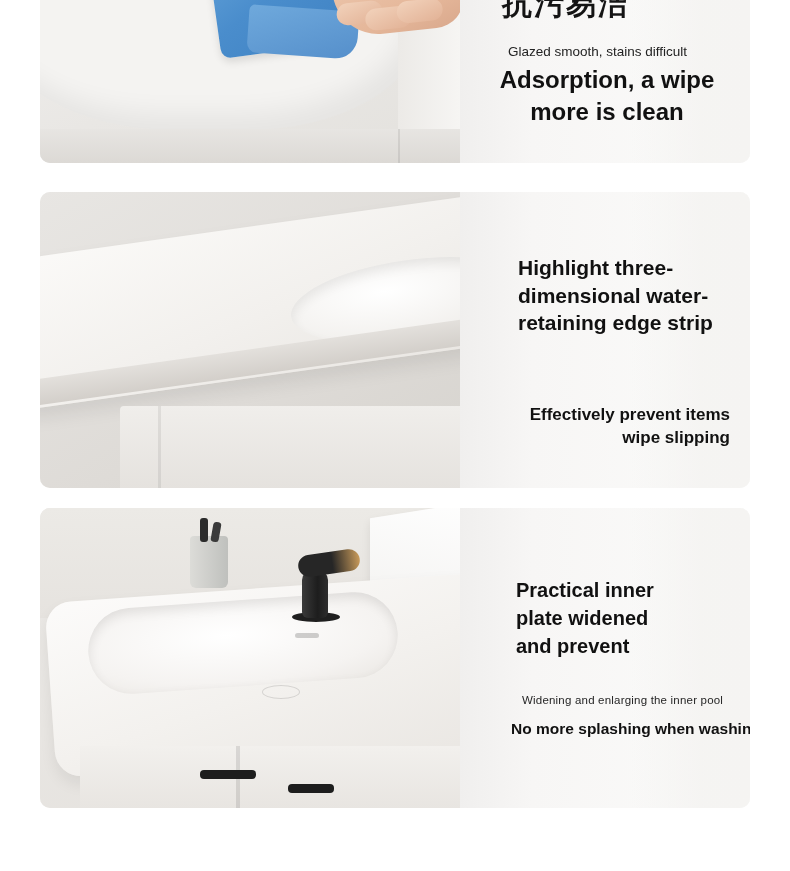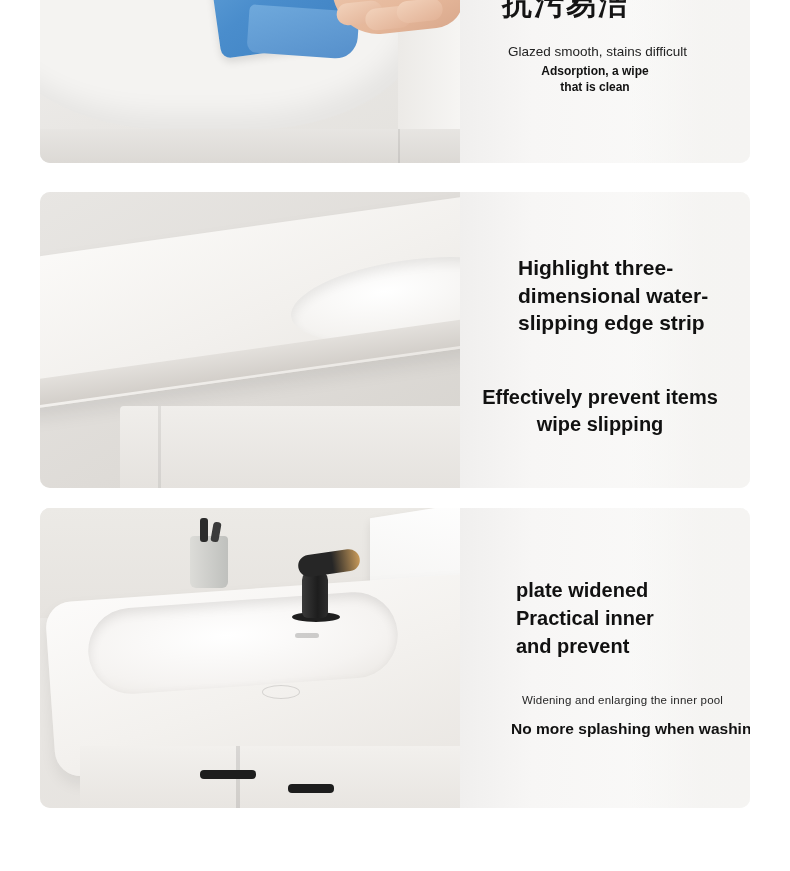--- a/index.html
+++ b/index.html
@@ -276,34 +276,34 @@
     position: absolute;
     font-weight: bold;
     color: #141414;
     letter-spacing: 2px;
   }
 
   
   .t1-cn { left: 42px; top: -16px; font-size: 30px; }
   .t1-small { left: 48px; top: 44px; font-size: 13.5px; color: #232323; }
   .t1-big {
-    left: 12px; top: 64px; width: 246px;
-    font-size: 12px; text-align: center; font-weight: bold; color: #111;
+    left: 24px; top: 64px; width: 246px;
+    font-size: 24px; text-align: center; font-weight: bold; color: #111;
     line-height: 1.32;
   }
 
   
   .t2-big {
     left: 58px; top: 62px; width: 232px;
     font-size: 21px; font-weight: bold; color: #111; line-height: 1.32;
   }
   .t2-small { left: -14px; top: 175px; width: 300px; text-align: center; font-size: 13px; color: #242424; }
   .t2-med {
-    left: 10px; top: 192px; width: 260px;
-    font-size: 20px; font-weight: bold; color: #111; text-align: center; line-height: 1.35;
+    left: 10px; top: 212px; width: 260px;
+    font-size: 17px; font-weight: bold; color: #111; text-align: right; line-height: 1.35;
   }
 
   
   .t3-big {
     left: 56px; top: 68px; width: 214px;
     font-size: 20px; font-weight: bold; color: #111; line-height: 1.4;
   }
   .t3-small { left: 62px; top: 186px; font-size: 11.5px; color: #262626; letter-spacing: 0.2px;}
   .t3-med {
     left: 36px; top: 212px; width: 280px;
@@ -329,40 +329,40 @@
         <div class="c1-finger" style="left:30px; top:66px; width:46px; height:22px;"></div>
         <div class="c1-finger" style="left:62px; top:62px; width:46px; height:22px;"></div>
       </div>
     </div>
     <div class="panel">
       <div class="fade-edge"></div>
       <div class="cn-headline t1-cn">抗污易洁</div>
       <div class="subline t1-small">Glazed smooth, stains difficult</div>
       <div class="headline t1-big">
         <div>Adsorption, a wipe</div>
-        <div>that is clean</div>
+        <div>more is clean</div>
       </div>
     </div>
   </div>
 
   <div class="card" id="card2">
     <div class="photo">
       <div class="c2-top"></div>
       <div class="c2-basin"></div>
       <div class="c2-edge"></div>
       <div class="c2-cab">
         <div class="c2-cab-gap"></div>
       </div>
     </div>
     <div class="panel">
       <div class="fade-edge"></div>
       <div class="headline t2-big">
         <div>Highlight three-</div>
         <div>dimensional water-</div>
-        <div>slipping edge strip</div>
+        <div>retaining edge strip</div>
       </div>
       <div class="headline t2-med">
         <div>Effectively prevent items</div>
         <div>wipe slipping</div>
       </div>
     </div>
   </div>
 
   <div class="card" id="card3">
     <div class="photo">
@@ -379,22 +379,22 @@
       <div class="c3-brush"></div>
       <div class="c3-brush2"></div>
       <div class="c3-cabinet"></div>
       <div class="c3-split"></div>
       <div class="c3-handle" style="left:160px; top:262px; width:56px; height:9px;"></div>
       <div class="c3-handle" style="left:248px; top:276px; width:46px; height:9px;"></div>
     </div>
     <div class="panel">
       <div class="fade-edge"></div>
       <div class="headline t3-big">
+        <div>Practical inner</div>
         <div>plate widened</div>
-        <div>Practical inner</div>
         <div>and prevent</div>
       </div>
       <div class="subline t3-small">Widening and enlarging the inner pool</div>
       <div class="headline t3-med">No more splashing when washing</div>
     </div>
   </div>
 
 </div>
 
 </body></html>

